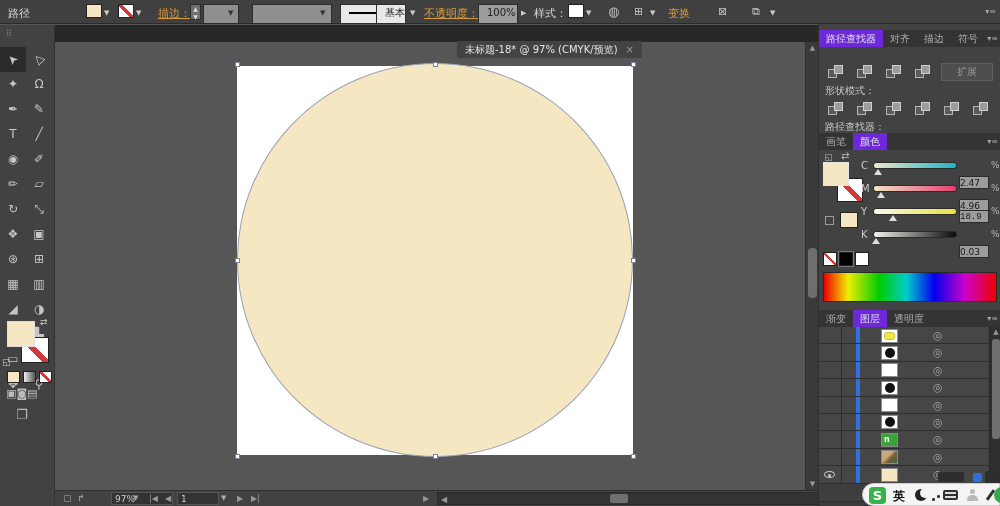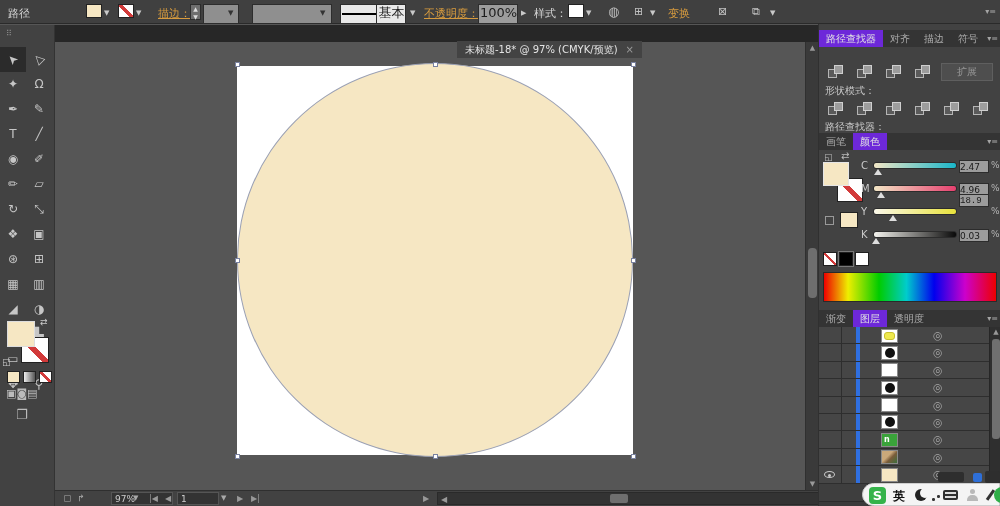--- a/index.html
+++ b/index.html
@@ -6,21 +6,21 @@
   html,body { width:1000px; height:506px; overflow:hidden; background:#565656;
     font-family:"DejaVu Sans","Liberation Sans",sans-serif; font-size:11px; color:#cfcfcf; }
   .abs { position:absolute; }
   
   #controlbar { left:0; top:0; width:1000px; height:24px; background:#404040; border-bottom:1px solid #2a2a2a; z-index:30; }
   .cb-label { position:absolute; top:6px; color:#d6d6d6; font-size:11px; }
   .cb-link { position:absolute; top:6px; color:#d79b3e; text-decoration:underline; font-size:11px; cursor:pointer; }
   .swatch { position:absolute; width:16px; height:14px; border:1px solid #222; }
   .none-diag { background:linear-gradient(45deg,#fff 42%,#d23a3a 42%,#d23a3a 58%,#fff 58%); background-color:#fff; }
   .dd-arrow { position:absolute; color:#c9c9c9; font-size:7px; top:9px; }
-  .cb-field { position:absolute; top:4px; height:20px; background:#9c9c9c; border:1px solid #2d2d2d; color:#1c1c1c; font-size:13px; line-height:15px; padding-left:1px; }
+  .cb-field { position:absolute; top:4px; height:20px; background:#9c9c9c; border:1px solid #2d2d2d; color:#1c1c1c; font-size:10px; line-height:15px; padding-left:8px; }
   .cb-stepper { position:absolute; top:4px; width:11px; height:16px; background:#6e6e6e; border:1px solid #2d2d2d; color:#ddd; font-size:6px; text-align:center; line-height:8px; }
   .cb-icon { position:absolute; top:4px; color:#c2c2c2; font-size:13px; line-height:16px; }
   
   #tabbar { left:55px; top:25px; width:763px; height:17px; background:#272727; z-index:20; }
   .doctab { position:absolute; top:0; height:17px; line-height:17px; padding:0 8px; font-size:10px; color:#b5b5b5; white-space:nowrap; }
   .doctab.active { background:#434343; color:#e4e4e4; }
   .tab-close { color:#9a9a9a; margin-left:8px; font-size:10px; }
   
   #tools { left:0; top:25px; width:55px; height:481px; background:#424242; border-right:1px solid #333; z-index:10; }
   #tools-grid { position:absolute; left:0; top:22px; width:55px; }
@@ -57,21 +57,21 @@
   .pf-icon .b2 { position:absolute; left:8px; top:1px; width:9px; height:9px; border:1px solid #cfcfcf; background:#9c9c9c; }
   #expand-btn { position:absolute; left:122px; top:39px; width:52px; height:18px; background:#4e4e4e; border:1px solid #5f5f5f; color:#969696; text-align:center; line-height:16px; font-size:10px; }
   
   .chan-letter { position:absolute; left:42px; width:10px; color:#c9c9c9; font-size:10px; }
   .track { position:absolute; left:54px; width:84px; height:7px; border:1px solid #2c2c2c; border-radius:3px; }
   .tk-c { background:linear-gradient(90deg,#f2e6c5,#19b6c9); }
   .tk-m { background:linear-gradient(90deg,#f2e6c5,#e5406f); }
   .tk-y { background:linear-gradient(90deg,#fbf8ea,#e8e23c); }
   .tk-k { background:linear-gradient(90deg,#f4f3ee,#0a0a0a); }
   .knob { position:absolute; width:0; height:0; border-left:4px solid transparent; border-right:4px solid transparent; border-bottom:6px solid #dedede; top:6px; }
-  .chan-box { position:absolute; left:140px; width:30px; height:13px; background:#9c9c9c; border:1px solid #2c2c2c; color:#1a1a1a; font-size:9px; text-align:right; padding-right:10px; line-height:12px; }
+  .chan-box { position:absolute; left:140px; width:30px; height:13px; background:#9c9c9c; border:1px solid #2c2c2c; color:#1a1a1a; font-size:9px; text-align:right; padding-right:10px; line-height:12px;margin-top:16px; }
   .chan-pct { position:absolute; left:172px; color:#b5b5b5; font-size:9px; }
   #spectrum { position:absolute; left:4px; top:122px; width:174px; height:30px; border:1px solid #2a2a2a;
     background:linear-gradient(90deg,#e00,#ee0 14%,#0c0 32%,#0cc 48%,#00e 64%,#c0c 82%,#e00 100%); }
   .mini-sw { position:absolute; width:14px; height:14px; border:1px solid #1f1f1f; }
   
   .lrow { position:relative; width:182px; height:17.4px; border-bottom:1px solid #2e2e2e; background:#464646; }
   .lrow .vline1 { position:absolute; left:22px; top:0; width:1px; height:100%; background:#2e2e2e; }
   .lrow .vline2 { position:absolute; left:40px; top:0; width:1px; height:100%; background:#2e2e2e; }
   .lrow .bluebar { position:absolute; left:37px; top:0; width:4px; height:100%; background:#2f6fe0; }
   .thumb { position:absolute; left:62px; top:1.5px; width:17px; height:14px; background:#fff; border:1px solid #8a8a8a; }

